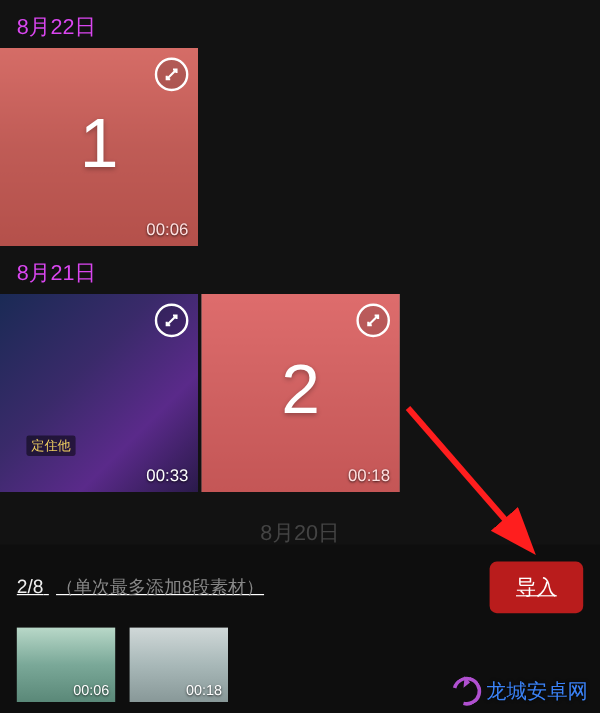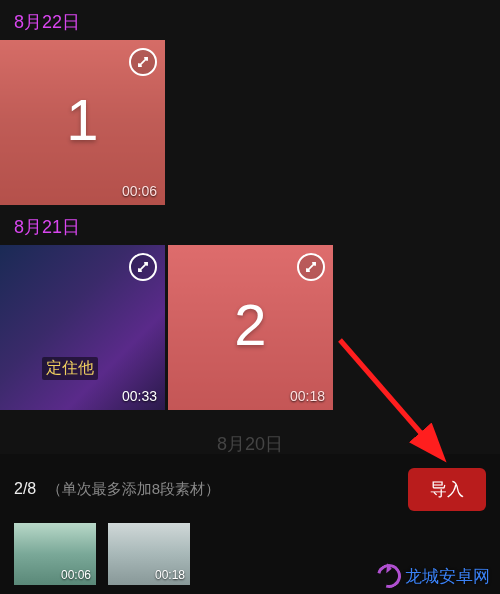--- a/index.html
+++ b/index.html
@@ -7,30 +7,30 @@
   .date-header { font-size: 18px; color: #d946ef; padding: 10px 14px 6px; }
   .row { display: flex; gap: 3px; padding-left: 0; }
   .thumb { position: relative; width: 165px; height: 165px; background: #333 center/cover no-repeat; }
   .thumb.small { width: 82px; height: 62px; }
   .sel-overlay { position: absolute; inset: 0; background: rgba(229,50,50,0.65); }
   .sel-num { position: absolute; top: 50%; left: 50%; transform: translate(-50%,-55%); font-size: 58px; font-weight: 400; color: #fff; text-shadow: 0 2px 4px rgba(0,0,0,.3); }
   .expand-icon { position: absolute; top: 8px; right: 8px; width: 28px; height: 28px; border: 2px solid #fff; border-radius: 50%; display: flex; align-items: center; justify-content: center; background: rgba(0,0,0,.15); }
   .expand-icon svg { width: 14px; height: 14px; }
   .duration { position: absolute; right: 8px; bottom: 6px; font-size: 14px; color: #fff; text-shadow: 0 1px 2px rgba(0,0,0,.8); }
   .duration.faded { color: #ffe0e0; }
-  .footer { position: absolute; left: 0; right: 0; bottom: 0; height: 140px; background: #0e0e0e; padding: 14px 14px 10px; }
+  .footer { position: absolute; left: 0; right: 0; bottom: 0; height: 140px; background: #0e0e0e; padding: 14px 14px 10px; text-decoration: underline; }
   .footer-top { display: flex; align-items: center; justify-content: space-between; margin-bottom: 12px; }
   .counter { font-size: 16px; color: #eee; }
   .hint { font-size: 15px; color: #888; margin-left: 6px; }
   .import-btn { background: #b91c1c; color: #fff; border: none; border-radius: 6px; padding: 10px 22px; font-size: 17px; }
   .selected-row { display: flex; gap: 12px; }
   .thumb-game { background: linear-gradient(135deg,#1a2a55 0%, #3a2a6a 40%, #5a2a8a 70%, #2a1a4a 100%); }
   .thumb-pool { background: linear-gradient(180deg,#b8d8c8 0%, #7aa898 50%, #5a8878 100%); }
   .thumb-city { background: linear-gradient(180deg,#d0d8d8 0%, #a8b8b8 50%, #889898 100%); }
-  .game-tag { position: absolute; left: 22px; bottom: 30px; font-size: 16px; color: #f0d060; background: rgba(0,0,0,.5); padding: 1px 4px; border-radius: 2px; margin-left: 20px; }
+  .game-tag { position: absolute; left: 22px; bottom: 30px; font-size: 11px; color: #f0d060; background: rgba(0,0,0,.5); padding: 1px 4px; border-radius: 2px; }
   .arrow { position: absolute; pointer-events: none; }
   .watermark { position: absolute; right: 10px; bottom: 6px; display: flex; align-items: flex-end; gap: 4px; font-size: 17px; color: #3b82f6; text-shadow: 0 0 3px #000; }
   .watermark-icon { width: 24px; height: 24px; border: 3px solid #b050d0; border-left-color: transparent; border-radius: 50%; transform: rotate(-30deg); position: relative; }
   .watermark-icon::after { content: ""; position: absolute; right: -2px; top: -1px; width: 0; height: 0; border: 5px solid transparent; border-left-color: #b050d0; transform: rotate(35deg); }
   .faded-date { color: #444; text-align: center; }
 </style>
 </head>
 <body>
 
 <div class="date-header">8月22日</div>

